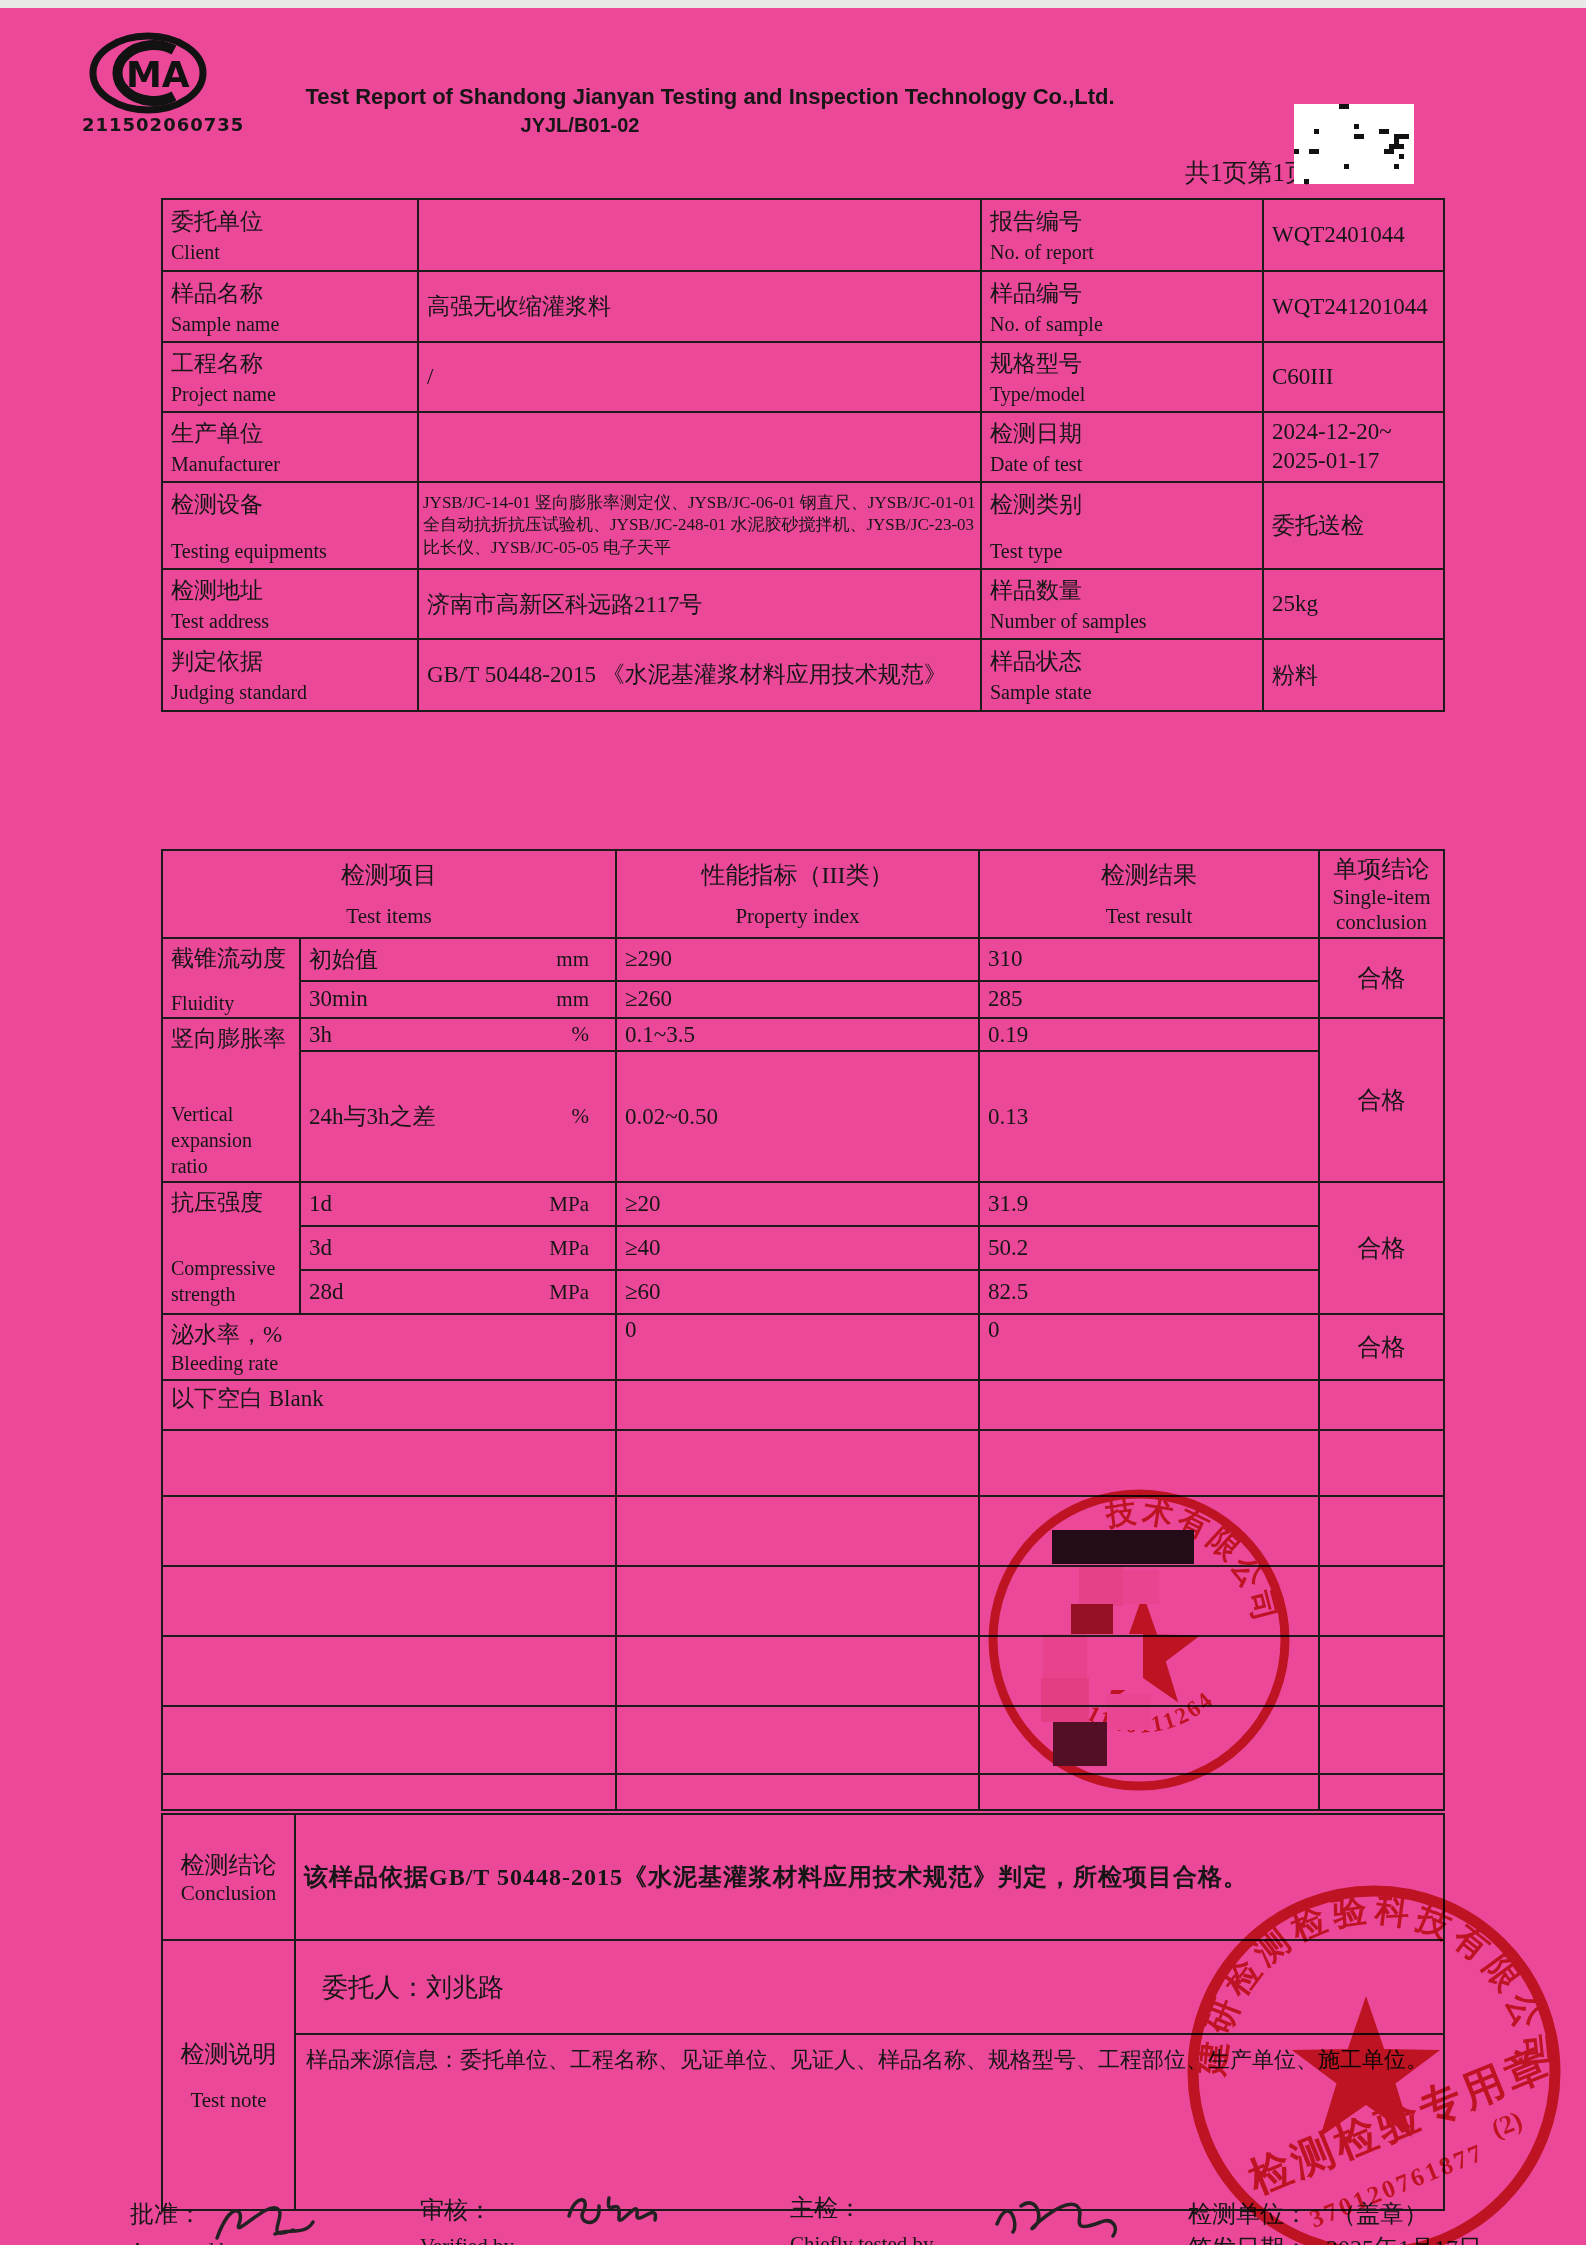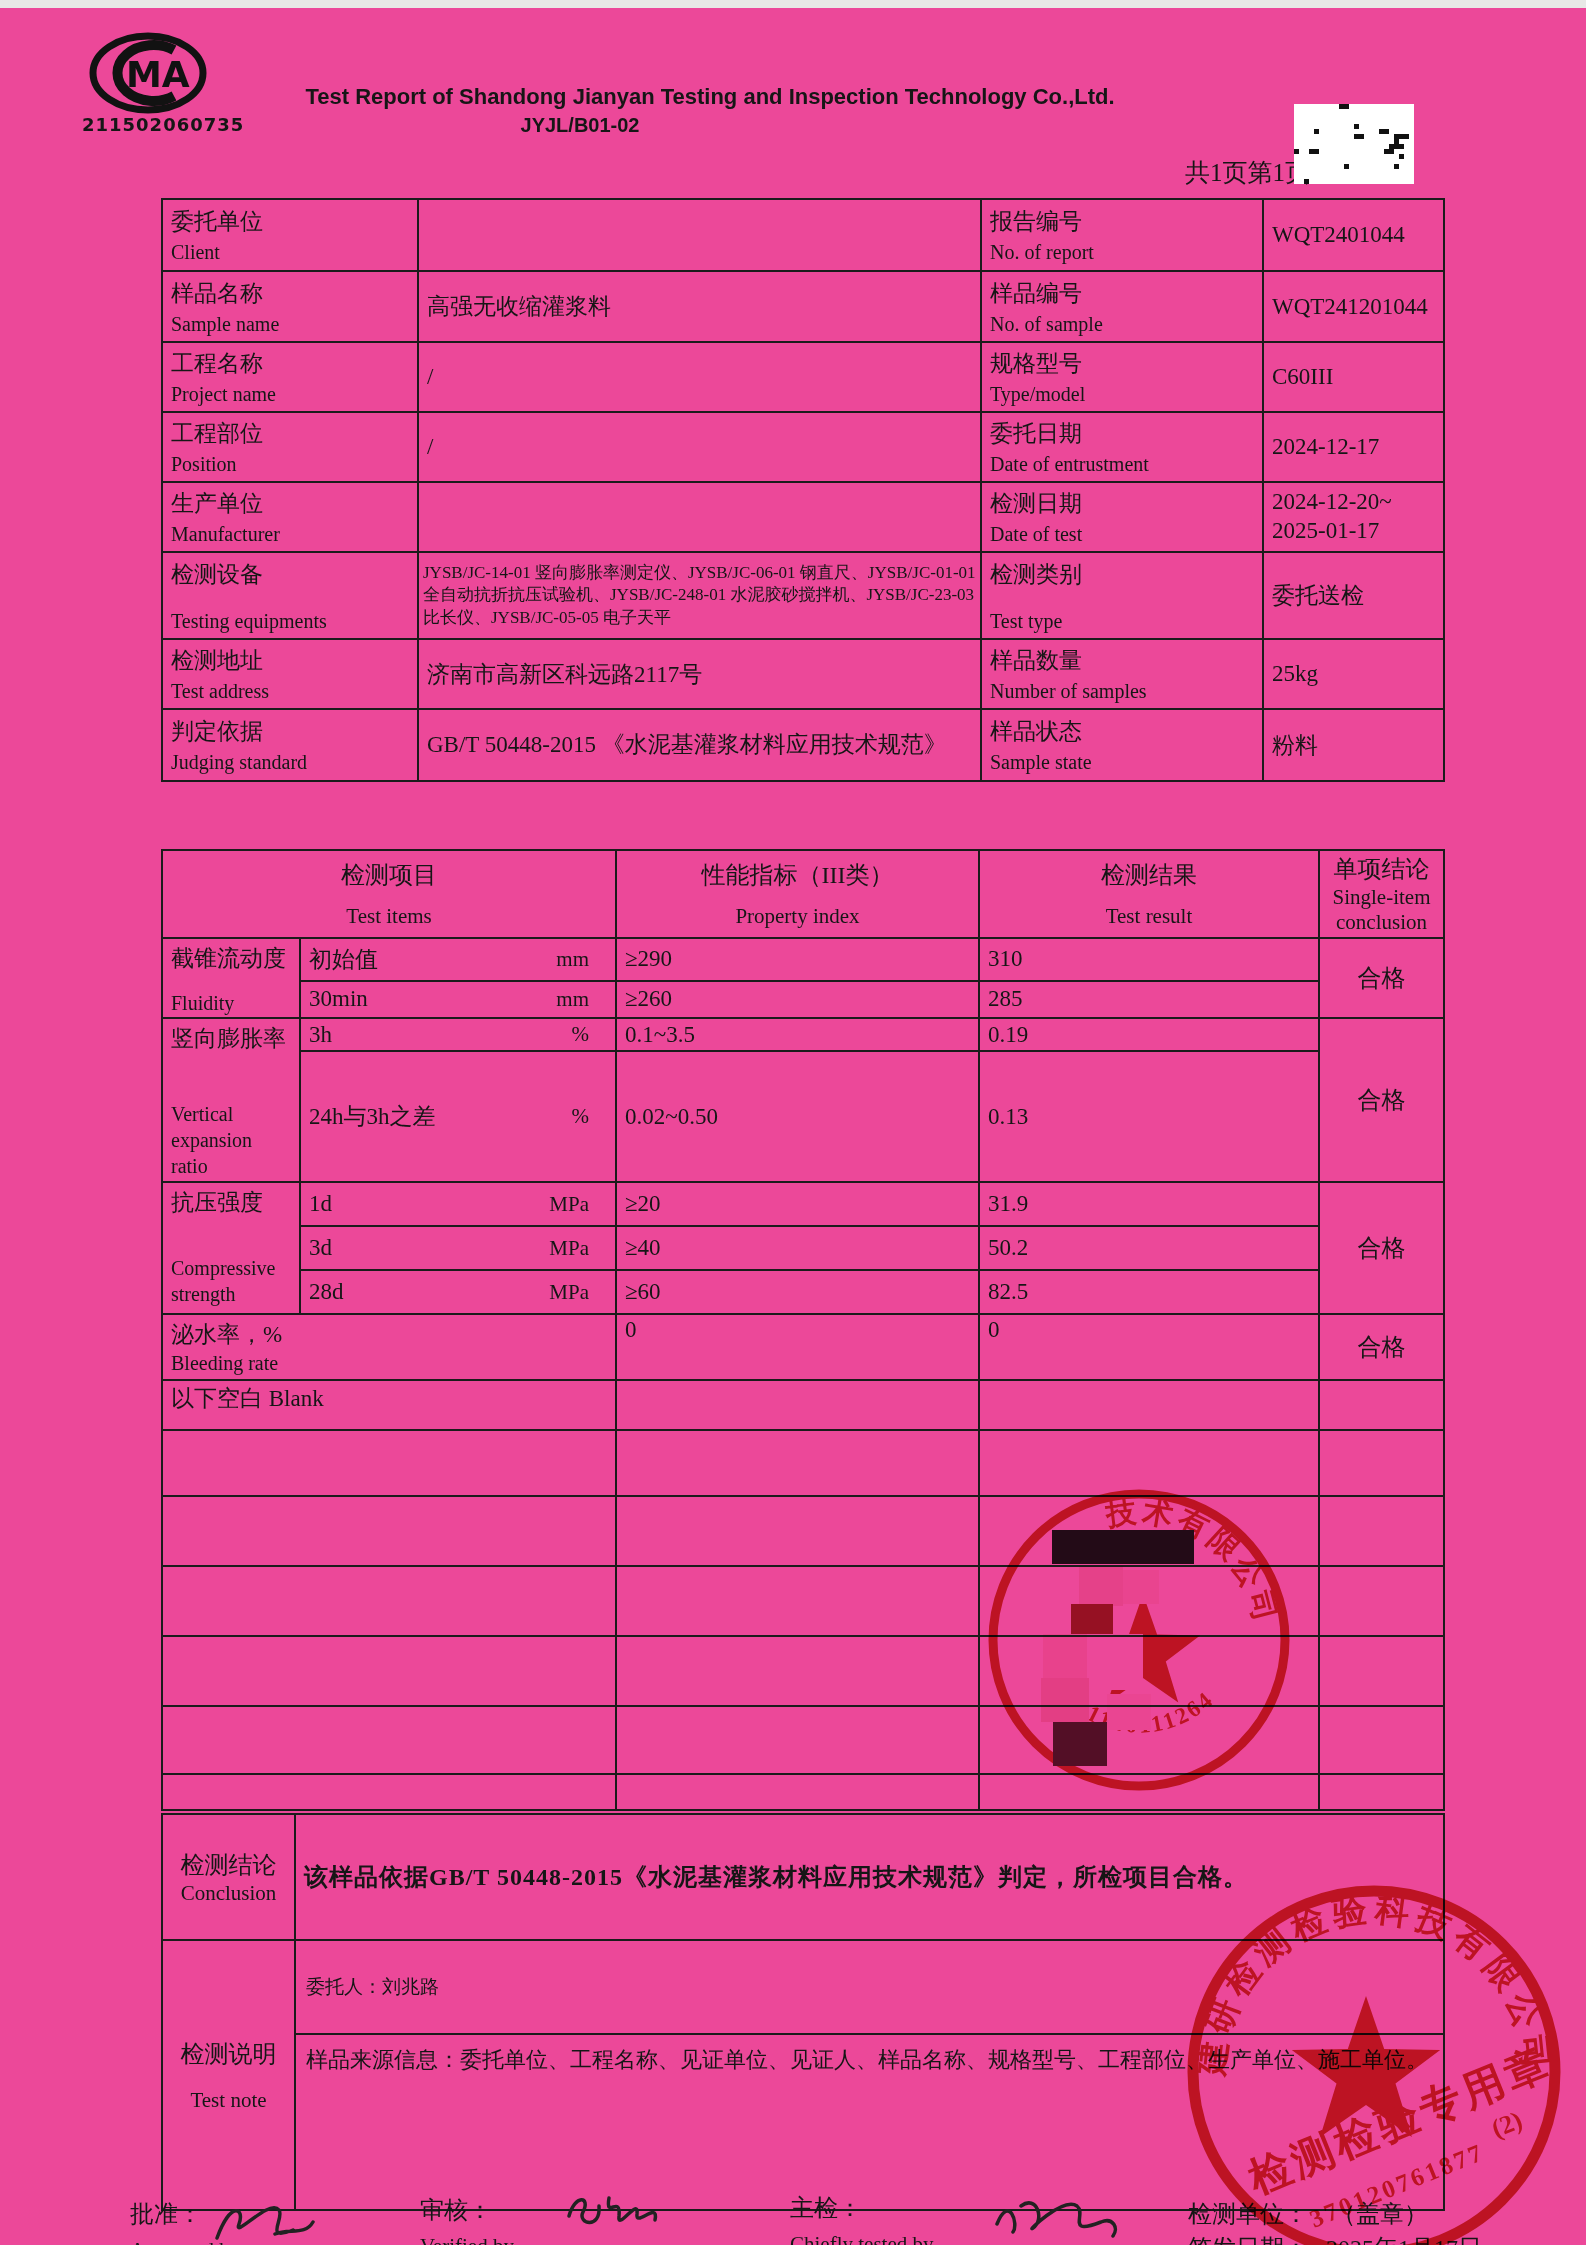--- a/index.html
+++ b/index.html
@@ -42,21 +42,21 @@
   .unit{font-size:21px;}
   .idx,.res{font-size:23px;}
   .ok{text-align:center;font-size:24px;}
 
   .concl{top:1805px;}
   .h126c{height:126px;} .h254{height:254px;}
   .clabel{text-align:center;}
   .clabel .cn{font-size:24px;} .clabel .en{font-size:21px;}
   .ctext{font-size:24px;font-weight:bold;letter-spacing:1px;}
   .p0{padding:0;}
-  .note-top{height:92px;display:flex;align-items:center;padding:0 10px;font-size:19px;text-align:right;}
+  .note-top{height:92px;display:flex;align-items:center;padding:0 26px;font-size:26px;text-align:right;}
   .note-bottom{height:158px;border-top:2px solid #1b1b1b;padding:8px 10px;font-size:22px;line-height:1.5;}
 
   
   .foot-lbl .cn{font-size:24px;} .foot-lbl .en{font-size:21px;}
   .foot-lbl{display:flex;flex-direction:column;gap:8px;}
   .sig{position:absolute;}
   .issue-line{font-size:24px;}
 
   
   .stamp{position:absolute;mix-blend-mode:multiply;opacity:.93;}
@@ -513,36 +513,20 @@
             </div>
           </td>
       <td class="val">/</td>
       <td>
             <div class="lw">
               <span class="cn">规格型号</span>
               <span class="en">Type/model</span>
             </div>
           </td>
       <td class="val">C60III</td>
-    </tr>
-    <tr style="height:70px">
-      <td>
-            <div class="lw">
-              <span class="cn">工程部位</span>
-              <span class="en">Position</span>
-            </div>
-          </td>
-      <td class="val">/</td>
-      <td>
-            <div class="lw">
-              <span class="cn">委托日期</span>
-              <span class="en">Date of entrustment</span>
-            </div>
-          </td>
-      <td class="val">2024-12-17</td>
     </tr>
     <tr style="height:70px">
       <td>
             <div class="lw">
               <span class="cn">生产单位</span>
               <span class="en">Manufacturer</span>
             </div>
           </td>
       <td class="val"></td>
       <td>

